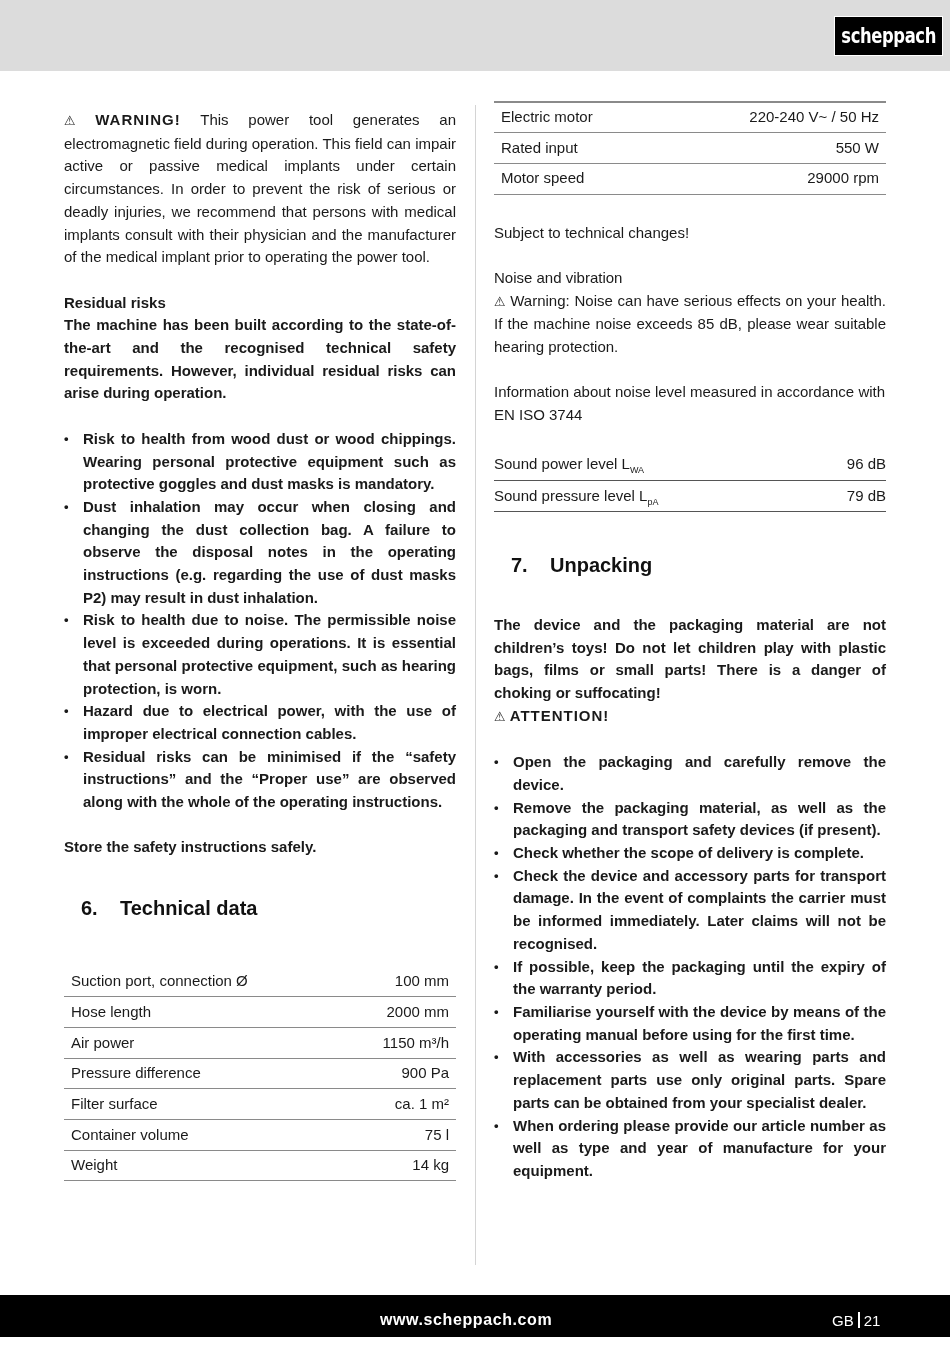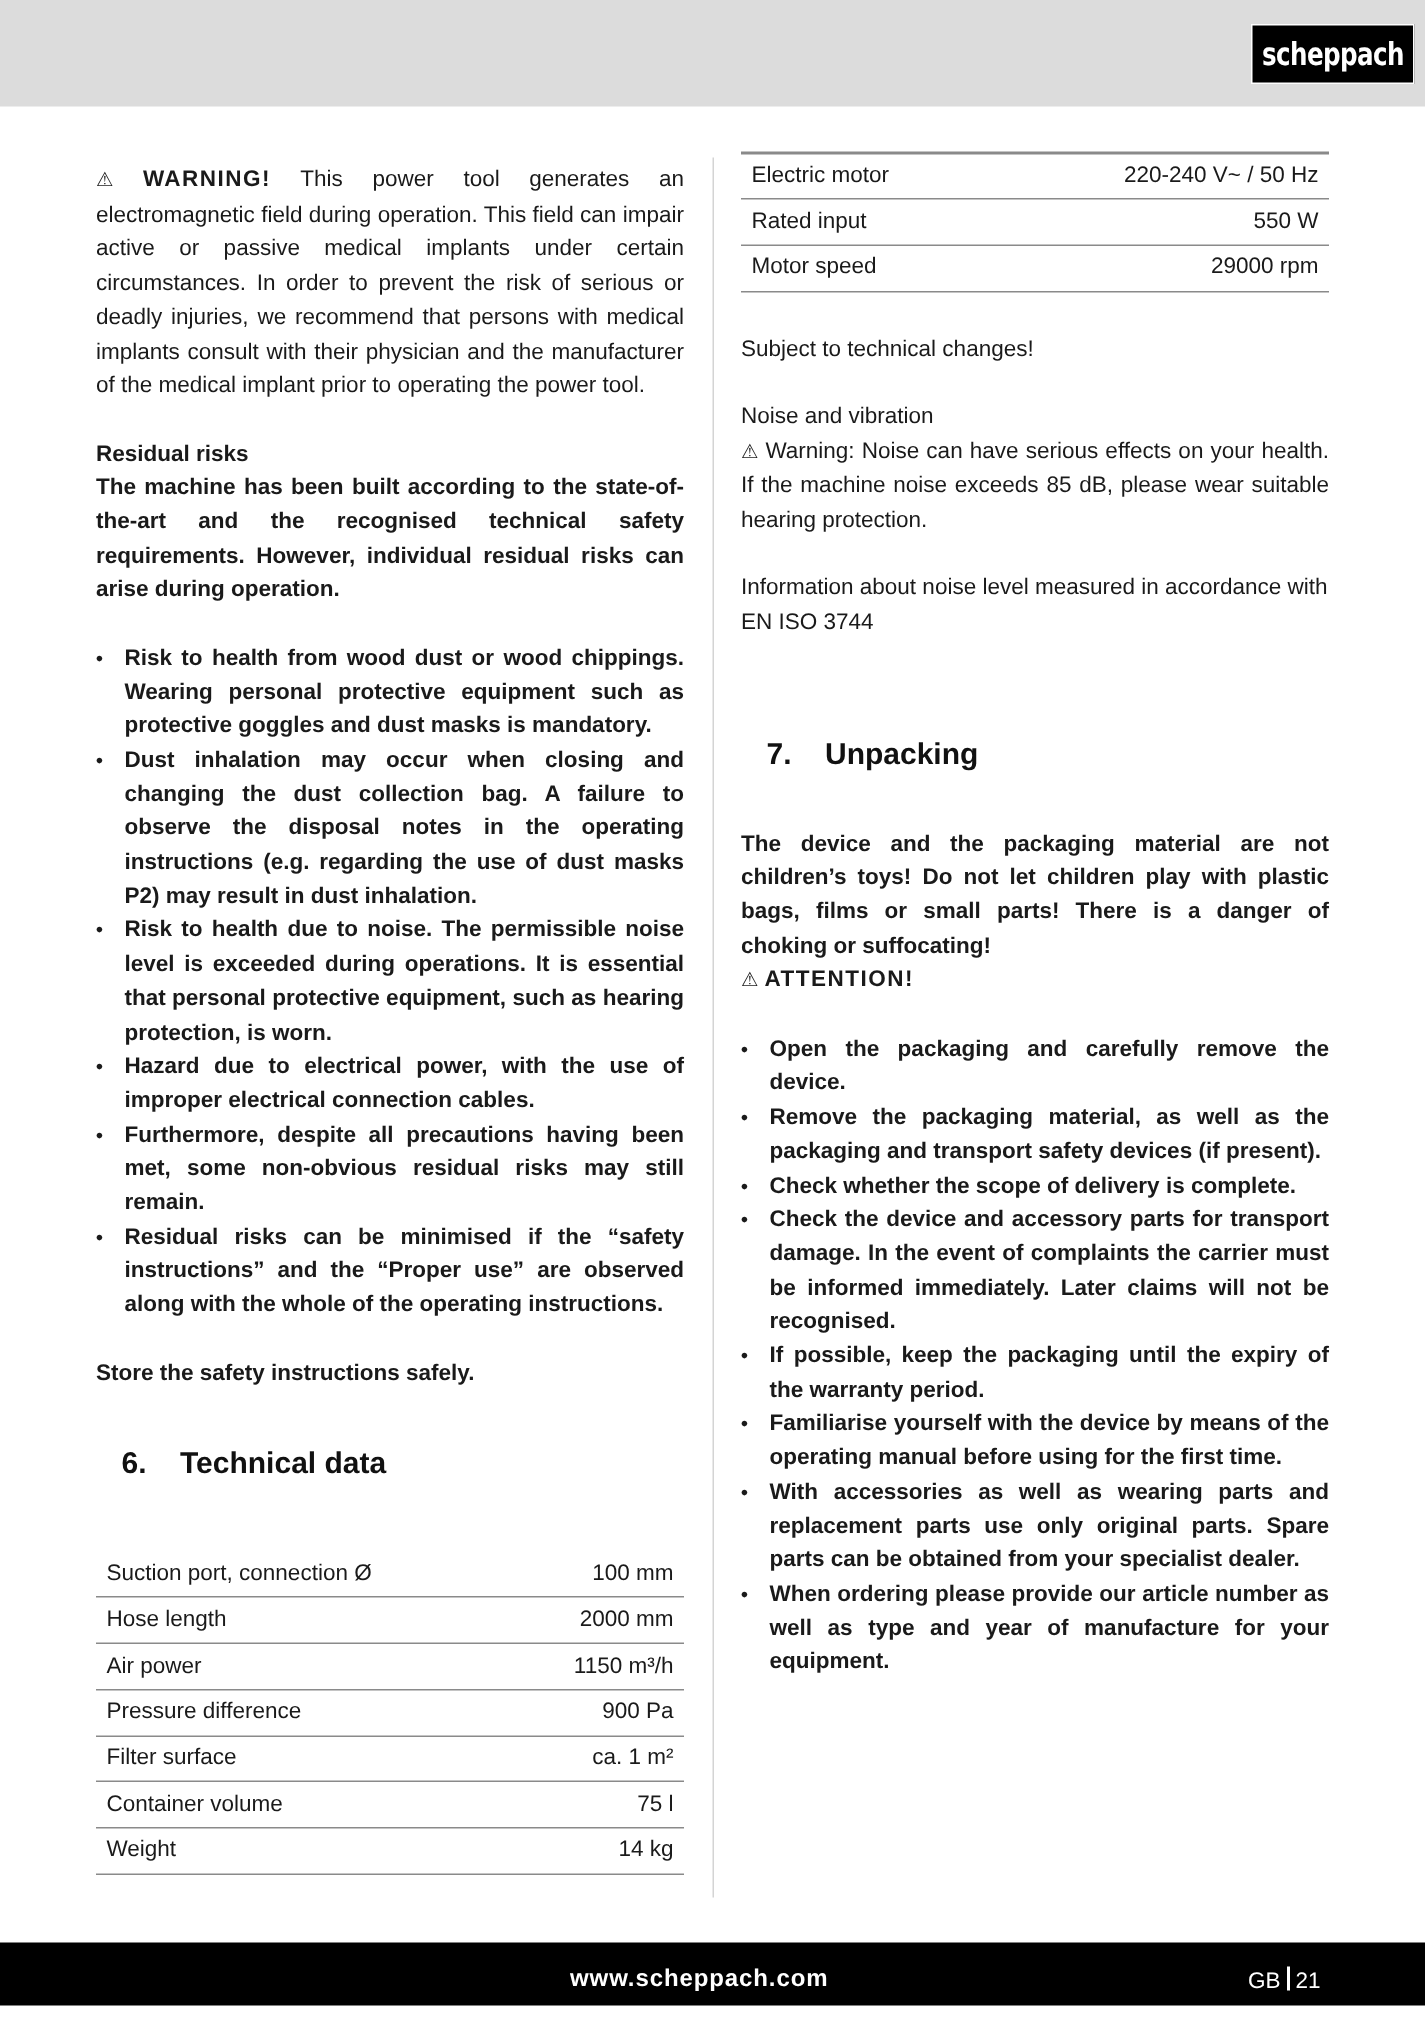--- a/index.html
+++ b/index.html
@@ -58,21 +58,20 @@
   </p>
   <div class="gap"></div>
   <p class="bold">Residual risks</p>
   <p class="bold just">The machine has been built according to the state-of-the-art and the recognised technical safety requirements. However, individual residual risks can arise during operation.</p>
   <div class="gap"></div>
   <ul class="bullets">
     <li>Risk to health from wood dust or wood chippings. Wearing personal protective equipment such as protective goggles and dust masks is mandatory.</li>
     <li>Dust inhalation may occur when closing and changing the dust collection bag. A failure to observe the disposal notes in the operating instructions (e.g. regarding the use of dust masks P2) may result in dust inhalation.</li>
     <li>Risk to health due to noise. The permissible noise level is exceeded during operations. It is essential that personal protective equipment, such as hearing protection, is worn.</li>
     <li>Hazard due to electrical power, with the use of improper electrical connection cables.</li>
-    <li>Furthermore, despite all precautions having been met, some non-obvious residual risks may still remain.</li>
     <li>Residual risks can be minimised if the “safety instructions” and the “Proper use” are observed along with the whole of the operating instructions.</li>
   </ul>
   <div class="gap"></div>
   <p class="bold">Store the safety instructions safely.</p>
   <div style="height:20px"></div>
   <h2 class="section">
     <span class="num">6.</span><span>Technical data</span>
   </h2>
   <div style="height:29px"></div>
   <table class="spec">
@@ -129,20 +128,32 @@
   <div style="height:27px"></div>
   <p>Subject to technical changes!</p>
   <div class="gap"></div>
   <p>Noise and vibration</p>
   <p class="just">
     <span class="warn-icon">⚠</span><span>Warning: Noise can have serious effects on your health. If the machine noise exceeds 85 dB, please wear suitable hearing protection.</span>
   </p>
   <div class="gap"></div>
   <p>Information about noise level measured in accordance with EN ISO 3744</p>
   <div class="gap"></div>
+  <table class="spec noise">
+    <tbody>
+      <tr>
+        <td><span>Sound power level L</span><sub>WA</sub></td>
+        <td class="val">96 dB</td>
+      </tr>
+      <tr>
+        <td><span>Sound pressure level L</span><sub>pA</sub></td>
+        <td class="val">79 dB</td>
+      </tr>
+    </tbody>
+  </table>
   <div style="height:24px"></div>
   <h2 class="section">
     <span class="num">7.</span><span>Unpacking</span>
   </h2>
   <div style="height:20px"></div>
   <p class="bold just">The device and the packaging material are not children’s toys! Do not let children play with plastic bags, films or small parts! There is a danger of choking or suffocating!</p>
   <p class="bold">
     <span class="warn-icon">⚠</span><span class="warn-word">ATTENTION!</span>
   </p>
   <div class="gap"></div>

